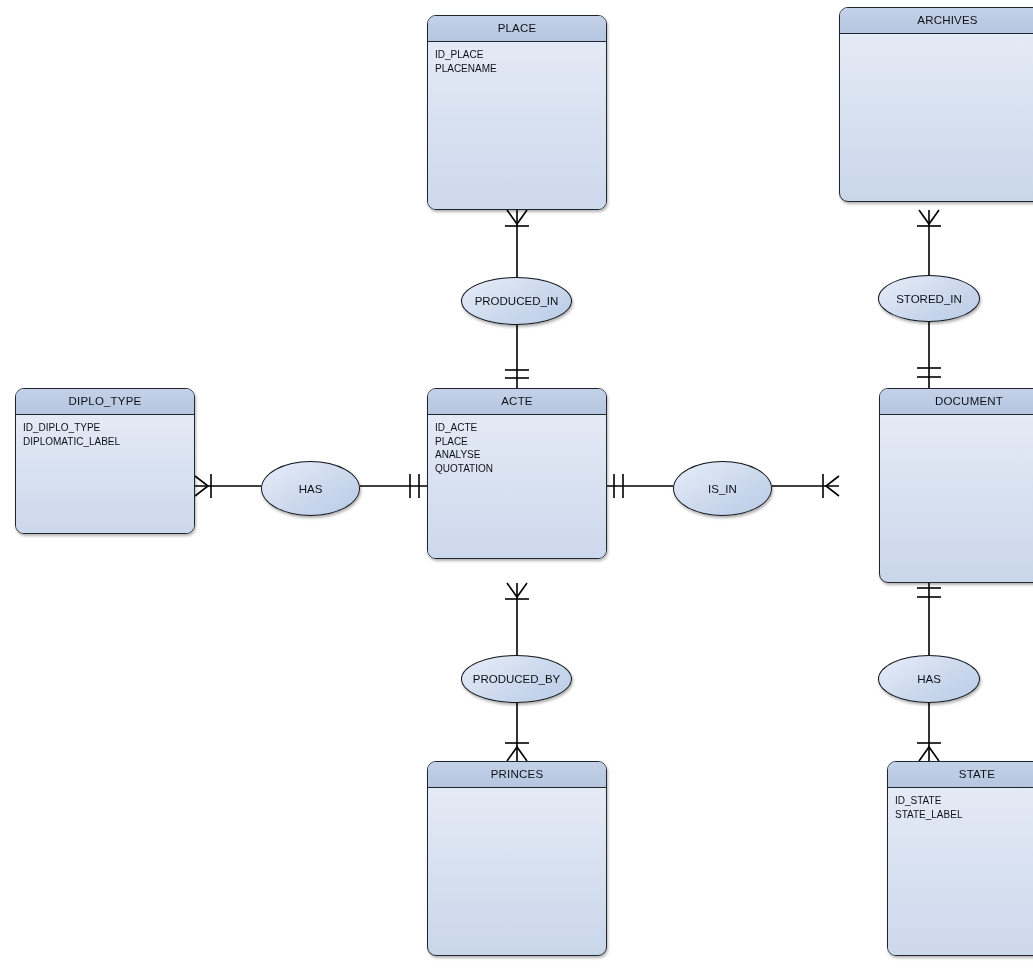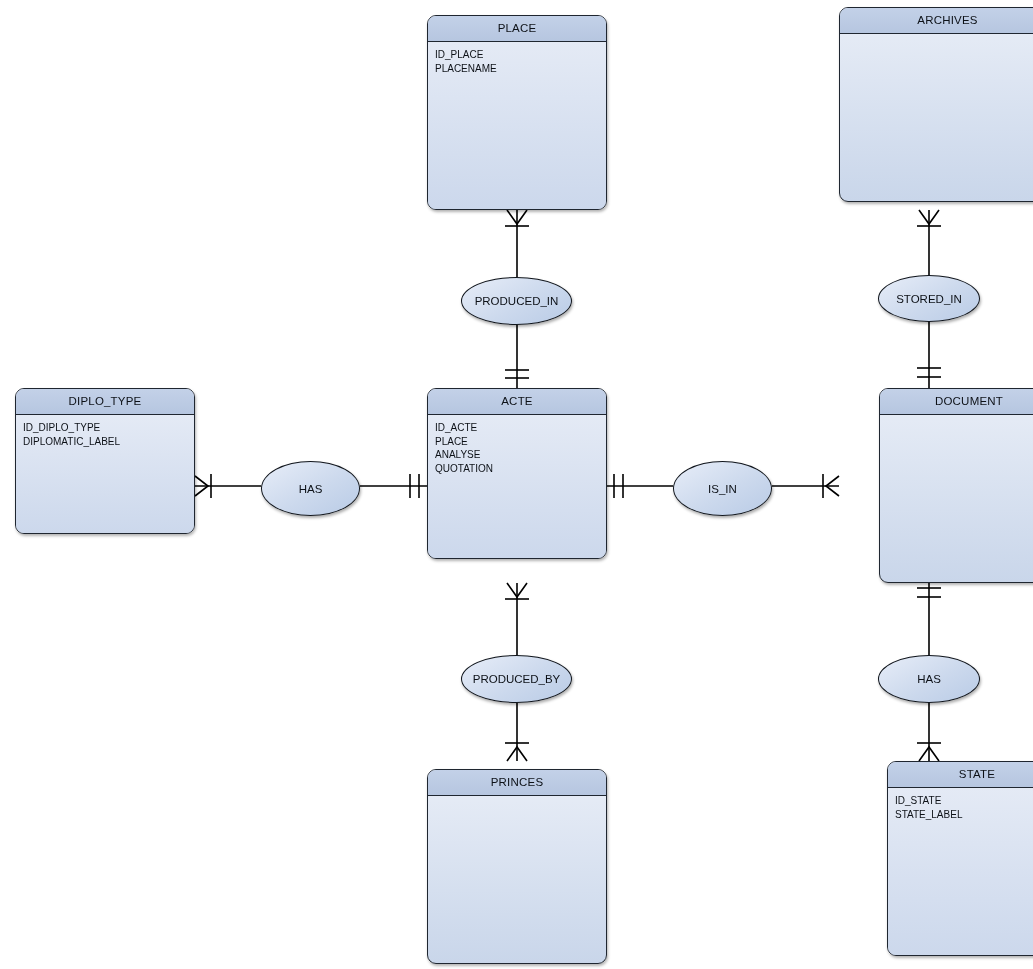--- a/index.html
+++ b/index.html
@@ -161,21 +161,21 @@
       <div class="entity-body">
         <div class="attr">ID_ACTE</div>
         <div class="attr">PLACE</div>
         <div class="attr">ANALYSE</div>
         <div class="attr">QUOTATION</div>
       </div>
     </div>
     <div class="entity" style="left: 839px; top: 388px; width: 180px; height: 195px; margin-left: 40px;">
       <div class="entity-header">DOCUMENT</div>
     </div>
-    <div class="entity" style="left: 427px; top: 761px; width: 180px; height: 195px; margin-top: 8px;">
+    <div class="entity" style="left: 427px; top: 761px; width: 180px; height: 195px;">
       <div class="entity-header">PRINCES</div>
     </div>
     <div class="entity" style="left: 839px; top: 761px; width: 180px; height: 195px; margin-left: 48px;">
       <div class="entity-header">STATE</div>
       <div class="entity-body">
         <div class="attr">ID_STATE</div>
         <div class="attr">STATE_LABEL</div>
       </div>
     </div>
     <div class="relation" style="left: 461px; top: 277px; width: 111px; height: 48px;">

